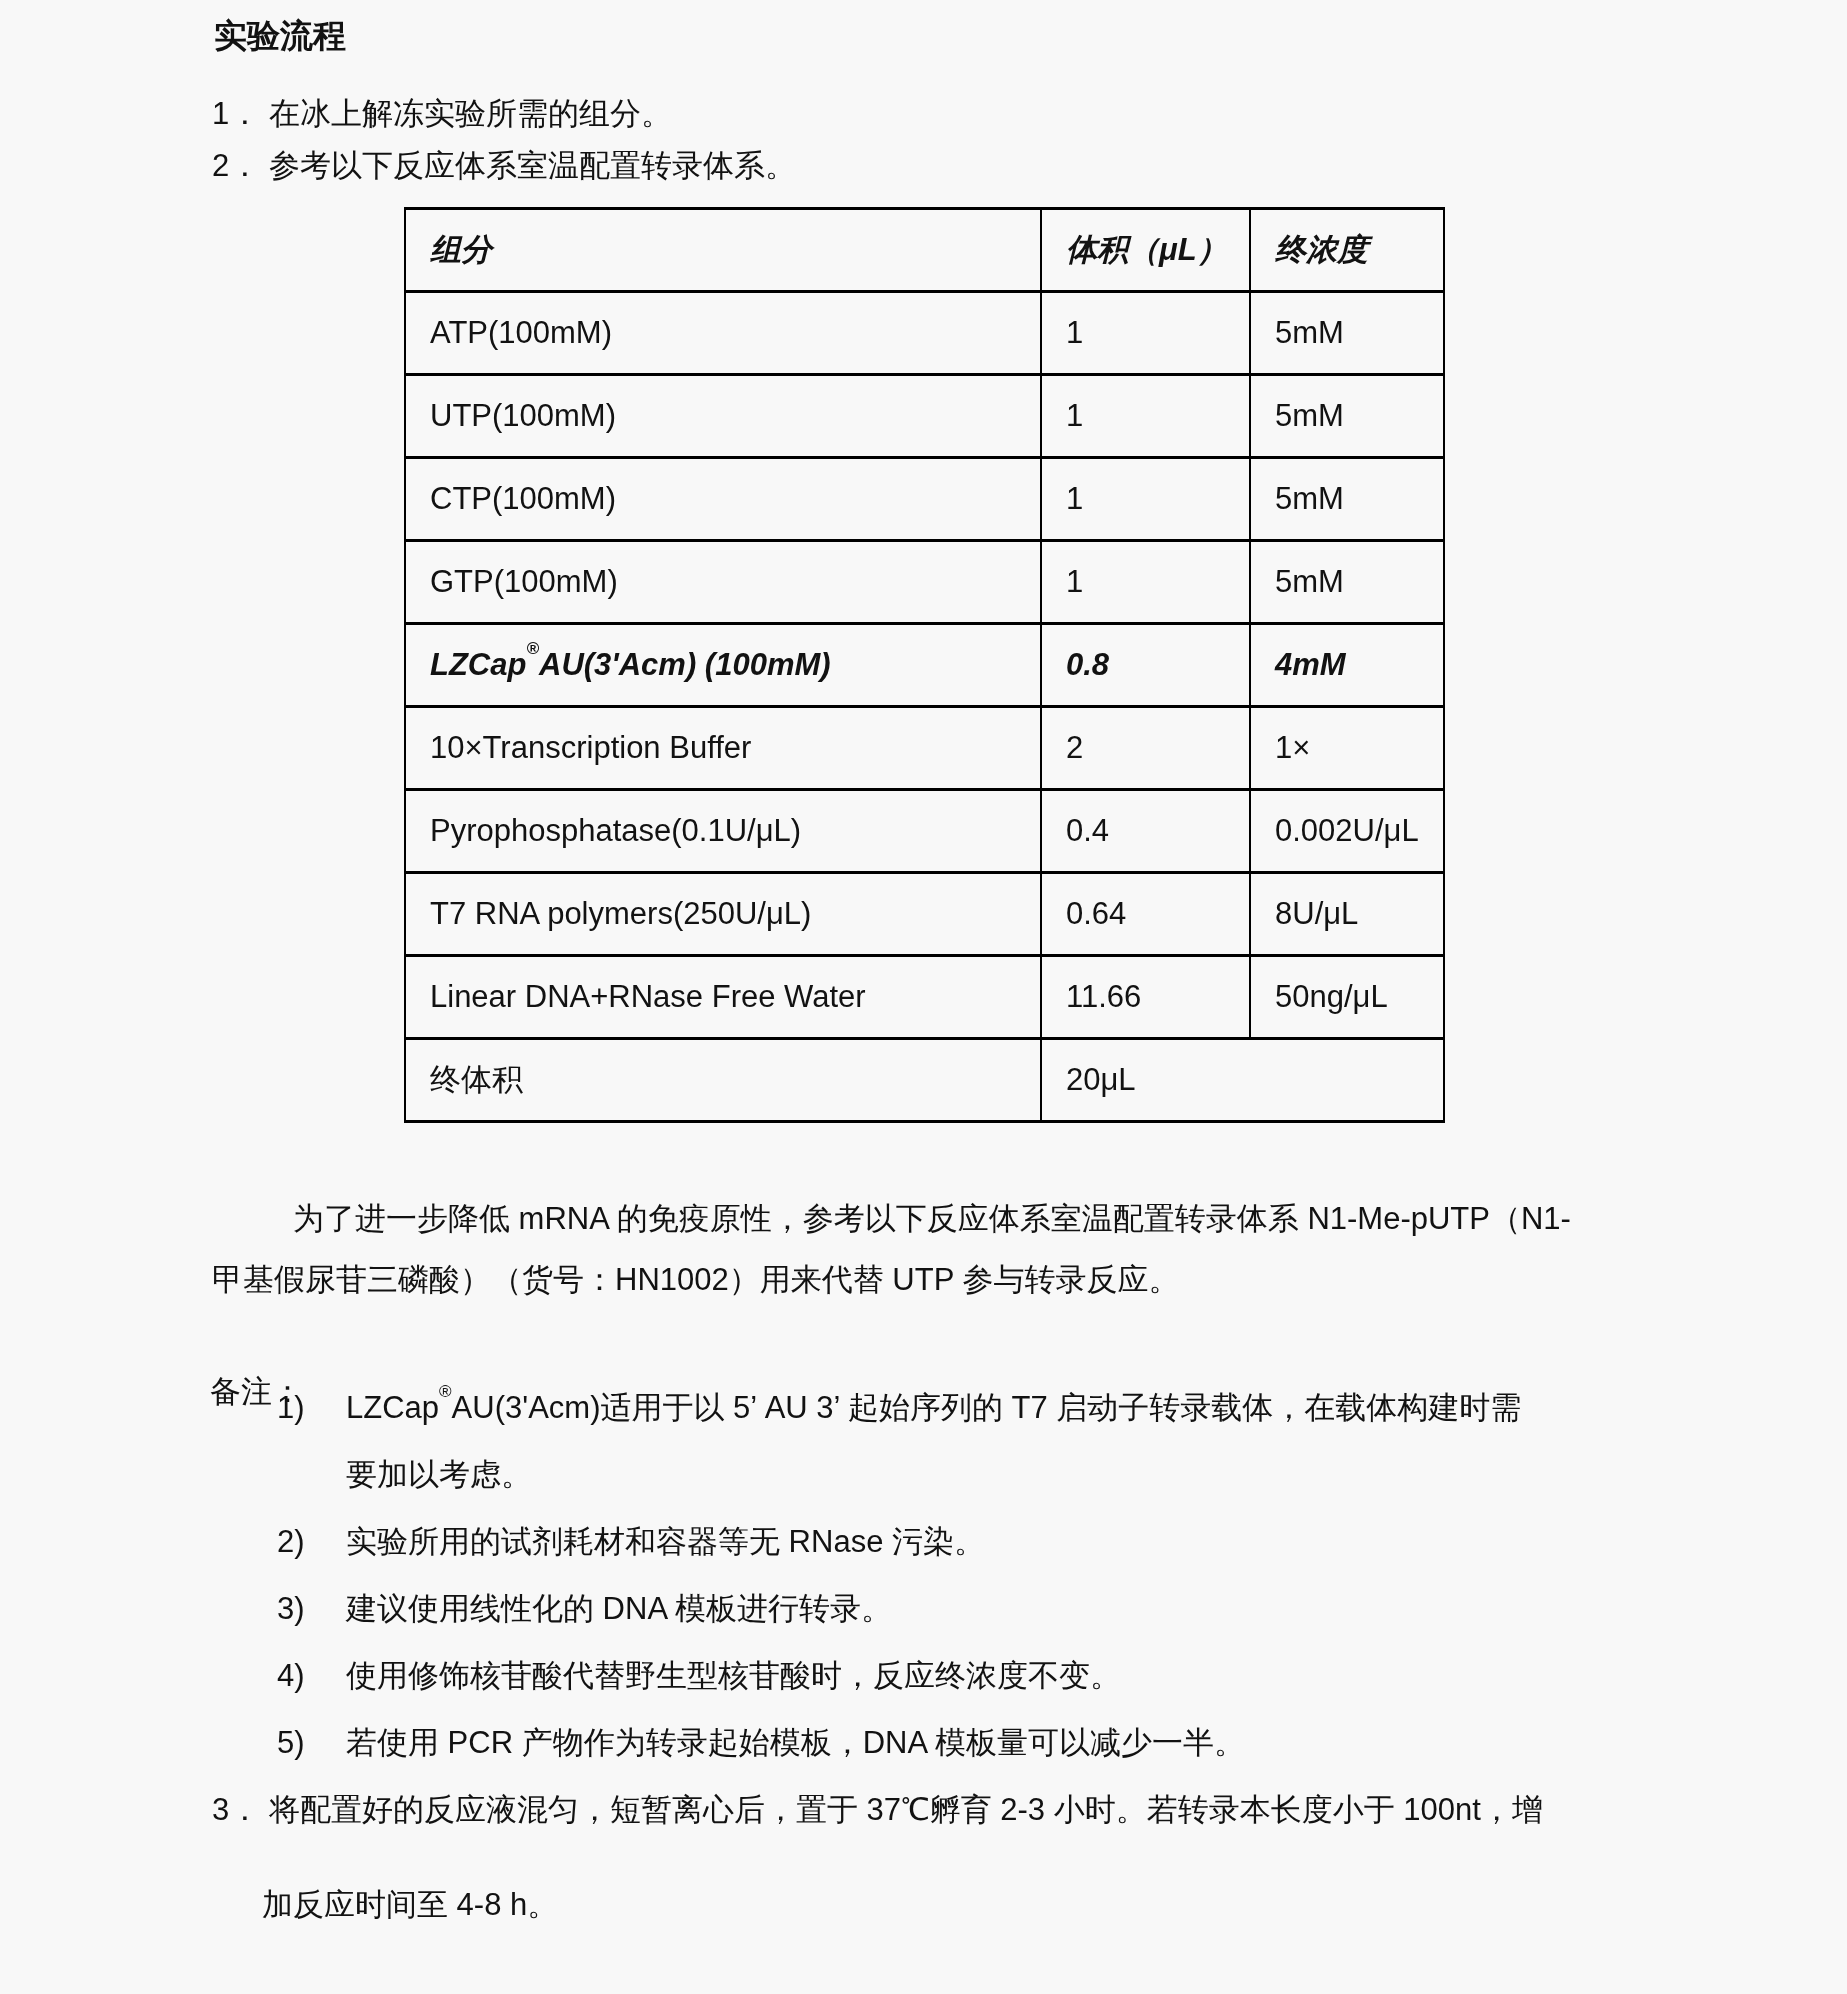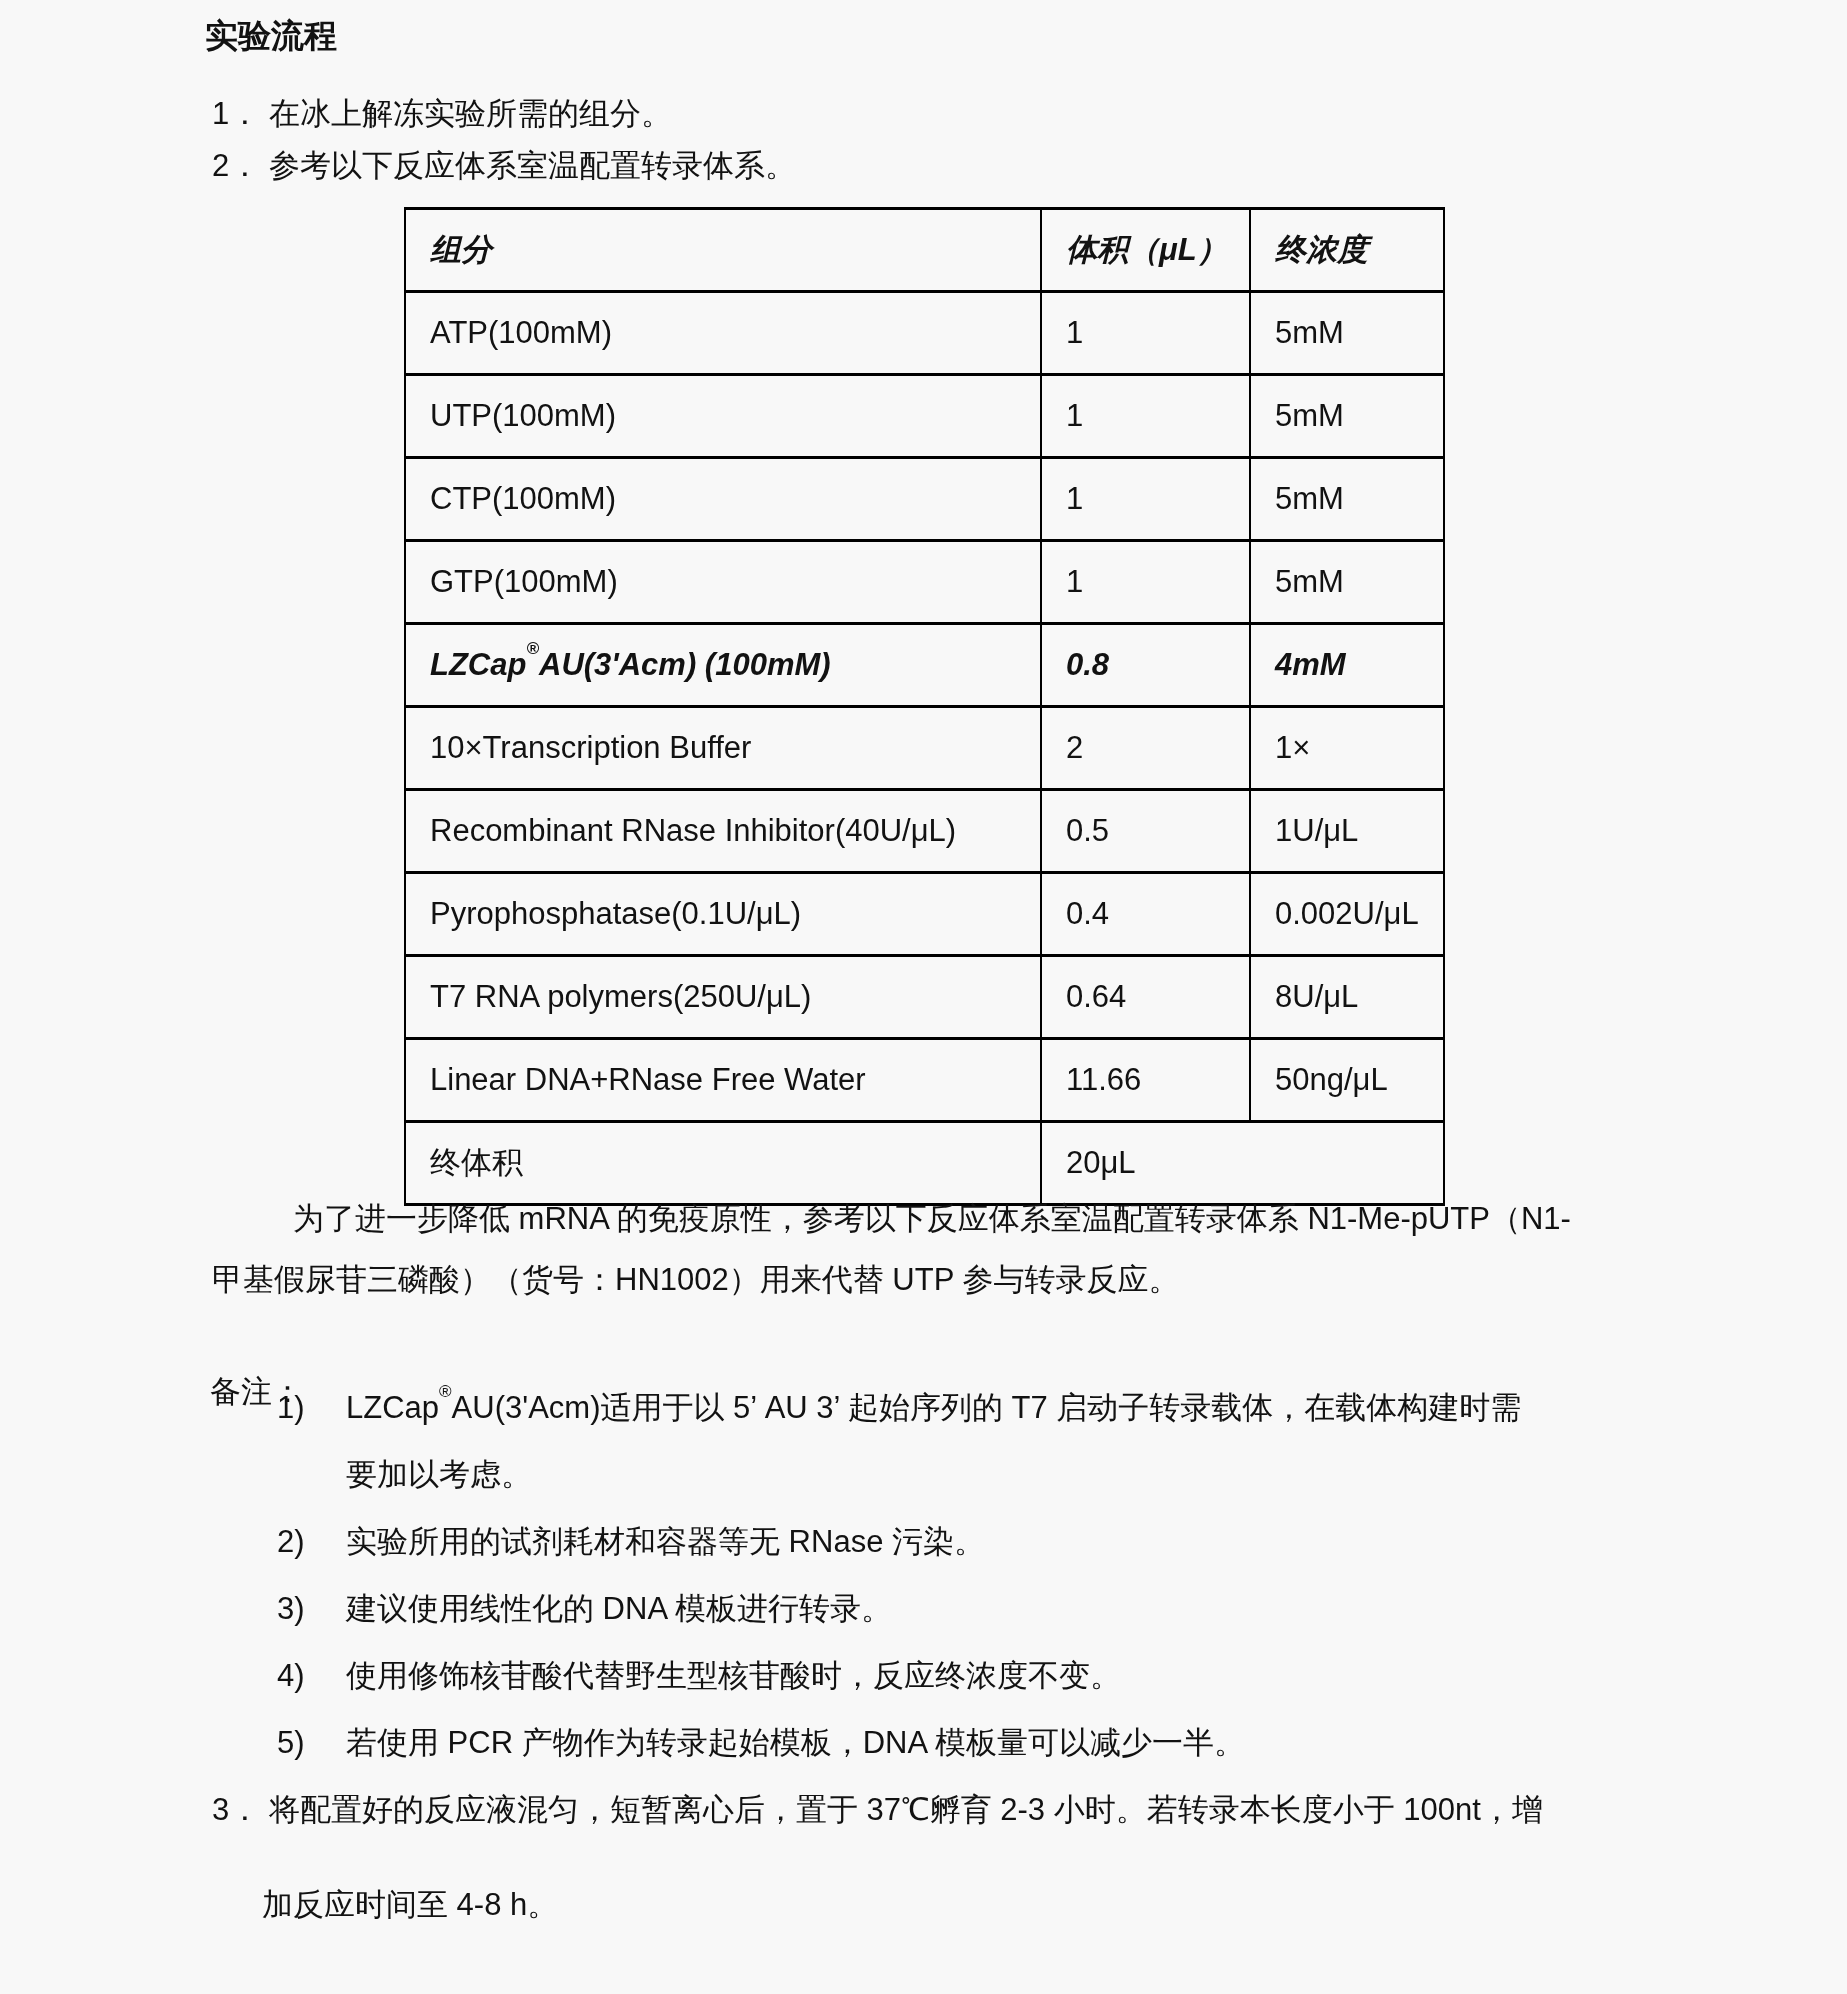--- a/index.html
+++ b/index.html
@@ -61,21 +61,21 @@
   }
 
   .note-row { display: flex; }
   .note-num { display: inline-block; width: 69px; flex: 0 0 69px; }
 </style>
 </head>
 <body>
 
 <div id="page">
 
-  <div class="abs doc-title" style="left:205px; top:19.4px;">实验流程</div>
+  <div class="abs doc-title" style="left:214px; top:19.4px;">实验流程</div>
 
   <div class="abs body-text step-row" style="left:212px; top:96px;">
     <span class="step-num">1．</span>
     <span>在冰上解冻实验所需的组分。</span>
   </div>
 
   <div class="abs body-text step-row" style="left:212px; top:148px;">
     <span class="step-num">2．</span>
     <span>参考以下反应体系室温配置转录体系。</span>
   </div>
@@ -114,25 +114,20 @@
     </tr>
     <tr class="bold-row">
       <td><span>LZCap</span><sup class="reg">®</sup><span>AU(3'Acm) (100mM)</span></td>
       <td>0.8</td>
       <td>4mM</td>
     </tr>
     <tr>
       <td>10×Transcription Buffer</td>
       <td>2</td>
       <td>1×</td>
-    </tr>
-    <tr>
-      <td>Recombinant RNase Inhibitor(40U/μL)</td>
-      <td>0.5</td>
-      <td>1U/μL</td>
     </tr>
     <tr>
       <td>Pyrophosphatase(0.1U/μL)</td>
       <td>0.4</td>
       <td>0.002U/μL</td>
     </tr>
     <tr>
       <td>T7 RNA polymers(250U/μL)</td>
       <td>0.64</td>
       <td>8U/μL</td>

